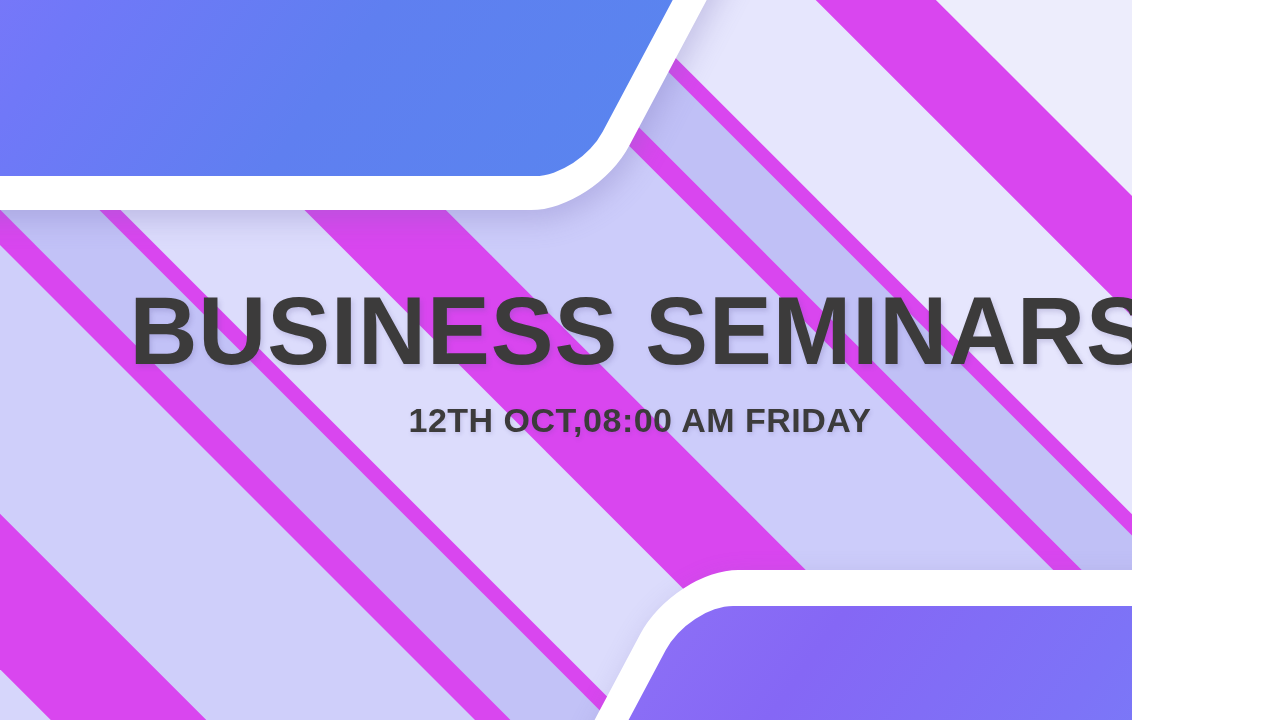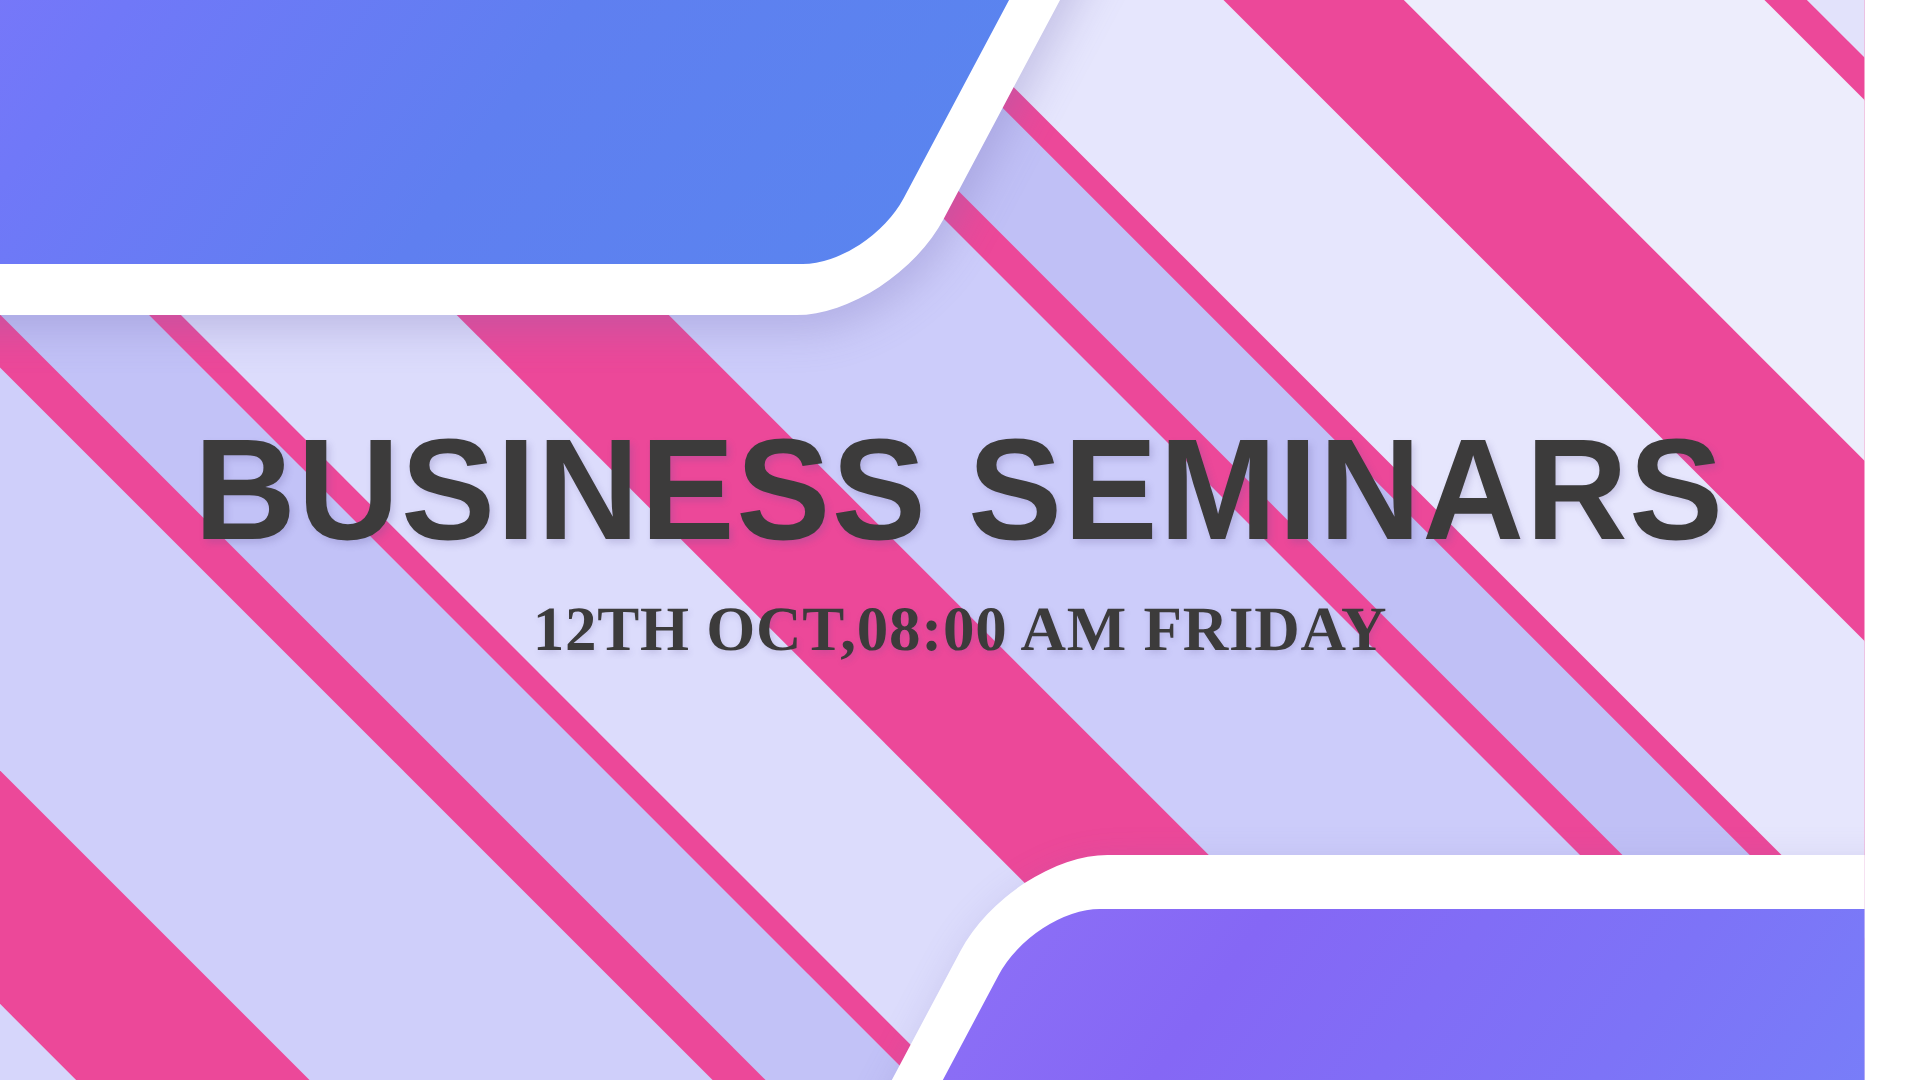--- a/index.html
+++ b/index.html
@@ -2,24 +2,24 @@
 <html><head>
 <meta charset="utf-8">
 <style>
   html, body {
     margin: 0;
     padding: 0;
     background: #ffffff;
   }
   #stage {
     position: relative;
-    width: 1243px;
+    width: 1132px;
     height: 720px;
     overflow: hidden;
-    background: #ec4899;
+    background: #d946ef;
     font-family: "Liberation Sans", sans-serif;
   }
 
   
   .stripe-layer {
     position: absolute;
     left: -400px;
     top: -400px;
     width: 2200px;
     height: 1700px;
@@ -102,22 +102,22 @@
     line-height: 1.0;
     font-weight: bold;
     color: #3c3b3b;
     letter-spacing: 1px;
     transform: scaleX(0.98);
     margin: 0 0 6px 0;
     text-shadow: 2px 3px 5px rgba(90,80,150,0.22);
     white-space: nowrap;
   }
   #event-subtitle {
-    font-family: Liberation Serif, serif;
-    font-size: 42px;
+    font-family: Liberation Sans, sans-serif;
+    font-size: 34px;
     line-height: 1.0;
     font-weight: bold;
     color: #3c3b3b;
     letter-spacing: 0.5px;
     margin: 18px 0 0 0;
     text-shadow: 1px 2px 4px rgba(90,80,150,0.20);
     white-space: nowrap;
   }
 </style>
 </head>

